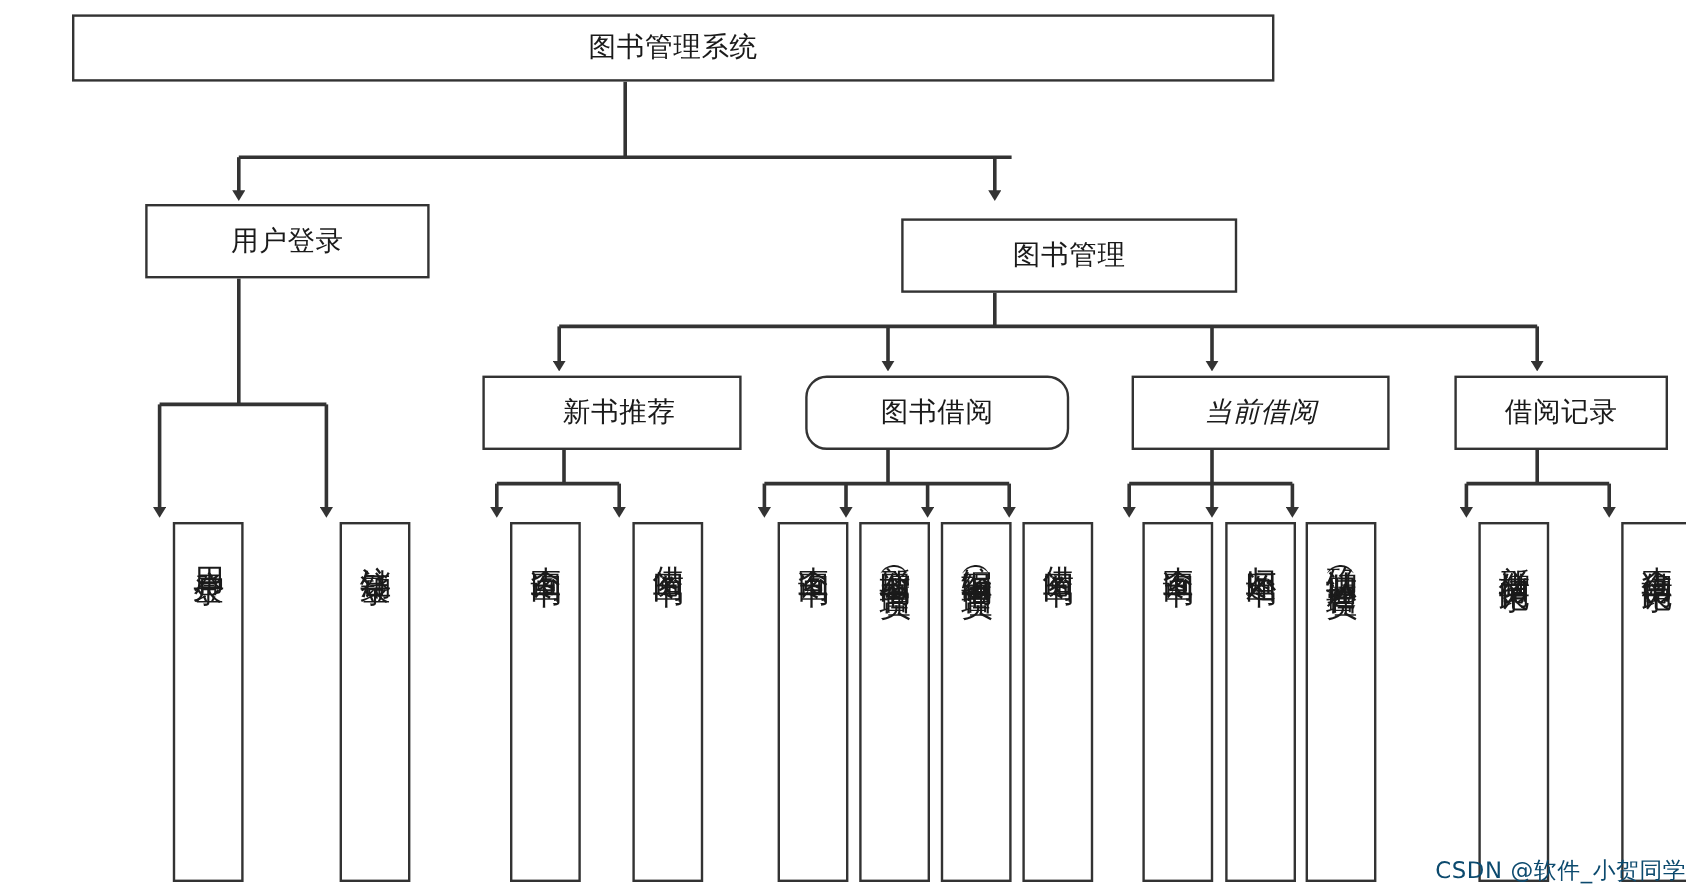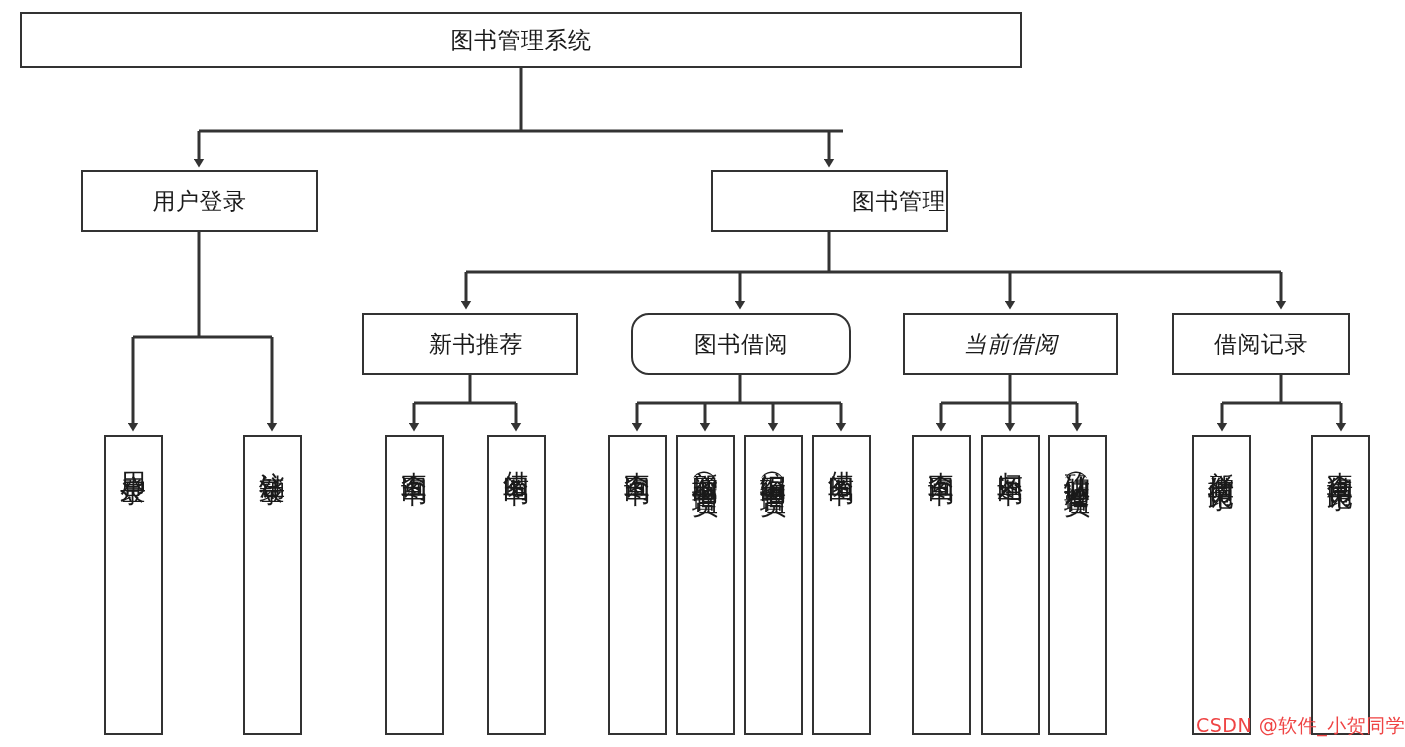--- a/index.html
+++ b/index.html
@@ -26,20 +26,21 @@
   }
   .node {
     position: absolute;
     box-sizing: border-box;
     background: #ffffff;
     border: 2px solid #333333;
     display: flex;
     align-items: center;
     justify-content: center;
     color: #1a1a1a;
+    margin-left: 40px;
   }
   .node-label {
     display: block;
     line-height: 1.06;
     letter-spacing: 0.5px;
     text-align: center;
     white-space: pre;
   }
   .node.horiz .node-label {
     font-size: 23px;
@@ -53,21 +54,21 @@
     text-orientation: upright;
     font-size: 26px;
     letter-spacing: 3px;
     line-height: 1;
   }
   .watermark {
     position: absolute;
     left: 1196px;
     top: 713px;
     font-size: 19px;
-    color: #ef4444;
+    color: #0c4a6e;
     letter-spacing: 0.5px;
     white-space: nowrap;
     pointer-events: none;
   }
 </style>
 </head>
 <body>
 
 <div id="canvas">
 
@@ -121,21 +122,21 @@
     </g>
   </svg>
 
   <div class="node horiz" style="left:20px; top:12px; width:1002px; height:56px;">
     <span class="node-label">图书管理系统</span>
   </div>
 
   <div class="node horiz" style="left:81px; top:170px; width:237px; height:62px;">
     <span class="node-label">用户登录</span>
   </div>
-  <div class="node horiz" style="left:711px; top:170px; width:237px; height:62px;justify-content:flex-end;">
+  <div class="node horiz" style="left:711px; top:182px; width:280px; height:62px;">
     <span class="node-label">图书管理</span>
   </div>
 
   <div class="node horiz" style="left:362px; top:313px; width:216px; height:62px;padding-left:12px;">
     <span class="node-label">新书推荐</span>
   </div>
   <div class="node horiz" style="left:631px; top:313px; width:220px; height:62px;border-radius:18px;">
     <span class="node-label">图书借阅</span>
   </div>
   <div class="node horiz" style="left:903px; top:313px; width:215px; height:62px;font-style:italic;">

